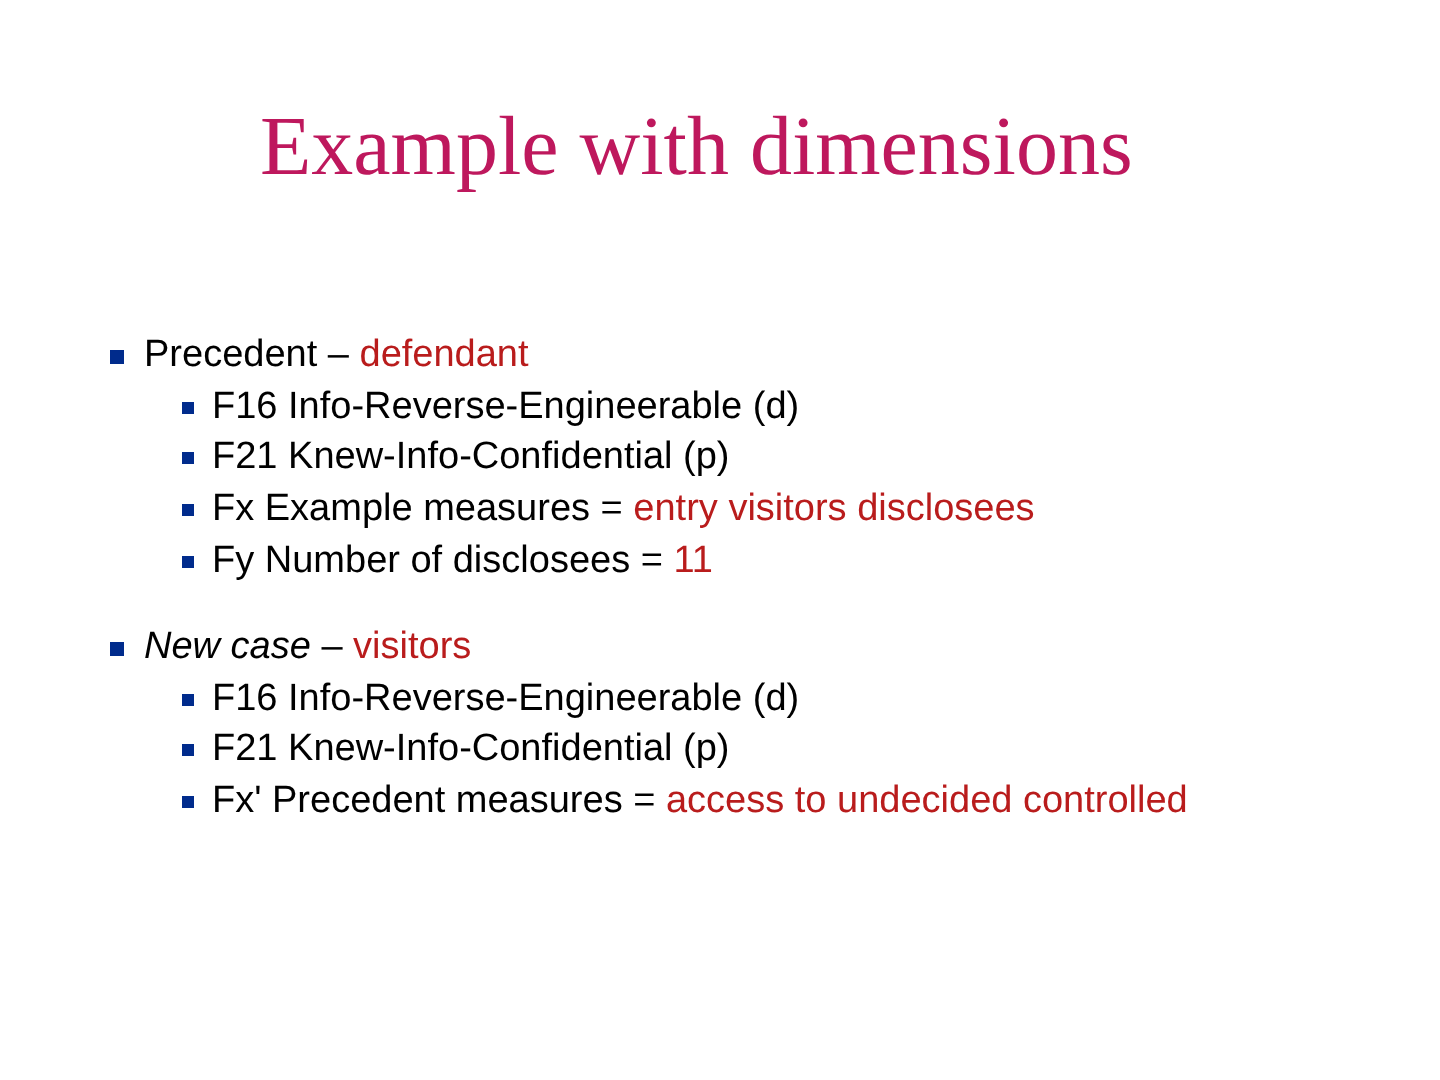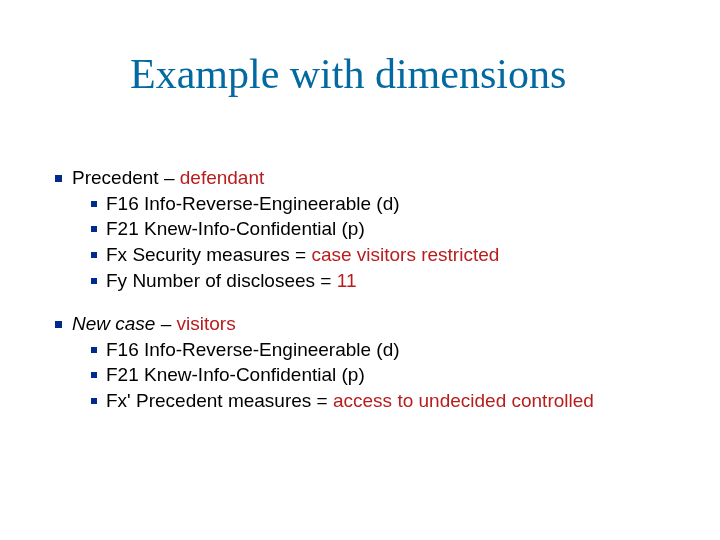--- a/index.html
+++ b/index.html
@@ -18,21 +18,21 @@
     box-sizing: border-box;
   }
   .title {
     position: absolute;
     top: 50px;
     left: 130px;
     right: 50px;
     font-family: "Times New Roman", Times, serif;
     font-size: 42px;
     font-weight: 400;
-    color: #0369a1;
+    color: #be185d;
   }
   .body {
     position: absolute;
     top: 165px;
     left: 55px;
     right: 40px;
     font-size: 19px;
     line-height: 1.35;
   }
   .lvl1 {
@@ -88,21 +88,21 @@
           <span class="bullet"></span>
           <span>F16 Info-Reverse-Engineerable (d)</span>
         </div>
         <div class="row">
           <span class="bullet"></span>
           <span>F21 Knew-Info-Confidential (p)</span>
         </div>
         <div class="row">
           <span class="bullet"></span>
           <span>
-            <span>Fx Security measures = </span><span class="red">case visitors restricted</span>
+            <span>Fx Example measures = </span><span class="red">entry visitors disclosees</span>
           </span>
         </div>
         <div class="row">
           <span class="bullet"></span>
           <span>
             <span>Fy Number of disclosees = </span><span class="red">11</span>
           </span>
         </div>
       </div>
     </div>

